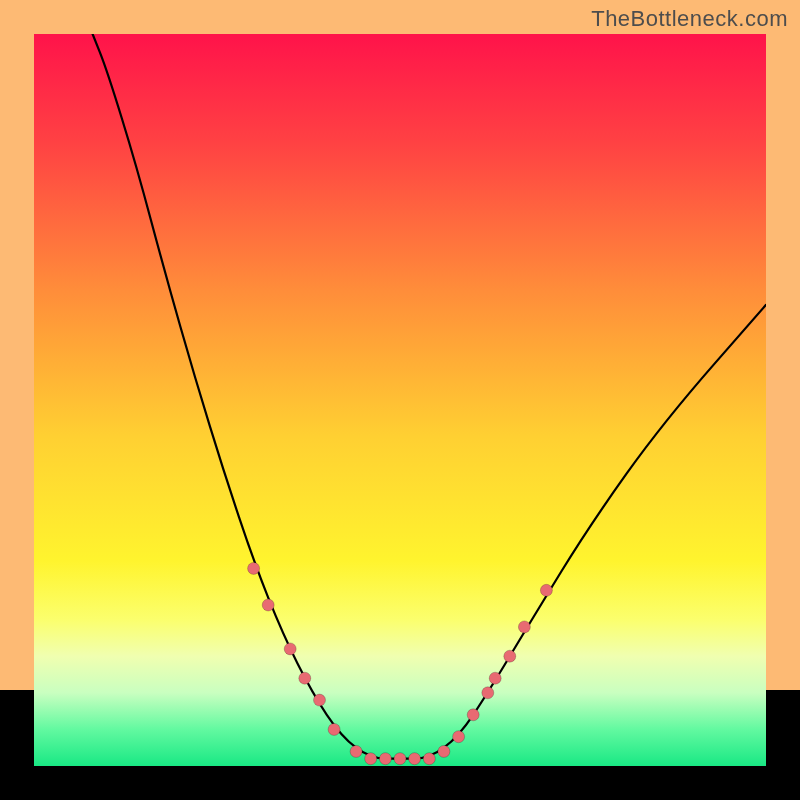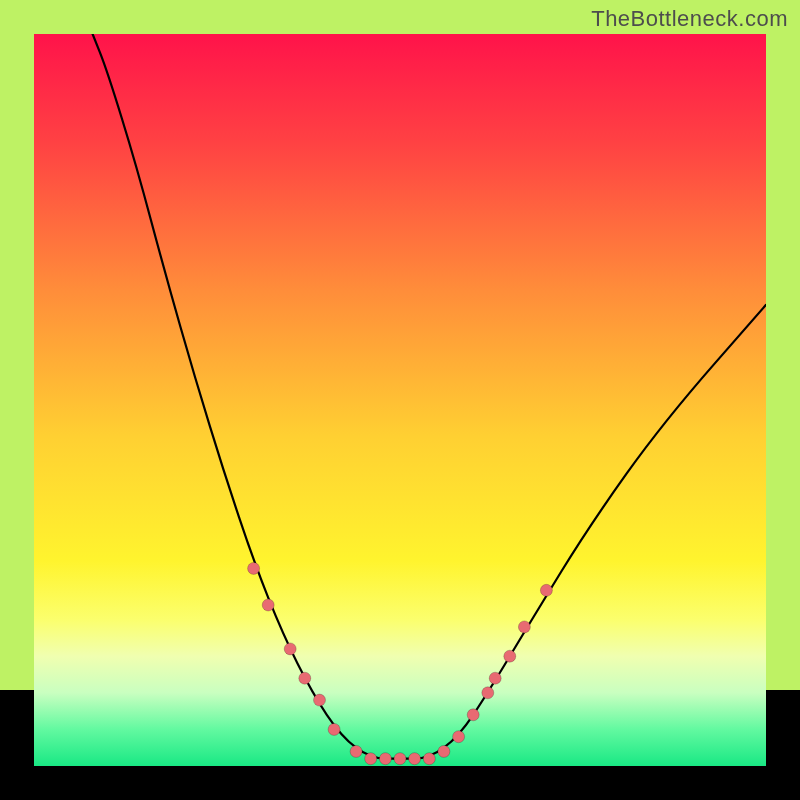--- a/index.html
+++ b/index.html
@@ -8,21 +8,21 @@
     width: 800px;
     height: 800px;
     overflow: hidden;
     background: #000;
     font-family: Arial, Helvetica, sans-serif;
   }
   .stage {
     position: relative;
     width: 800px;
     height: 690px;
-    background: #bef264;
+    background: #fdba74;
   }
   .plot {
     position: absolute;
     left: 34px;
     top: 34px;
     width: 732px;
     height: 732px;
     overflow: hidden;
   }
   .gradient-layer {

